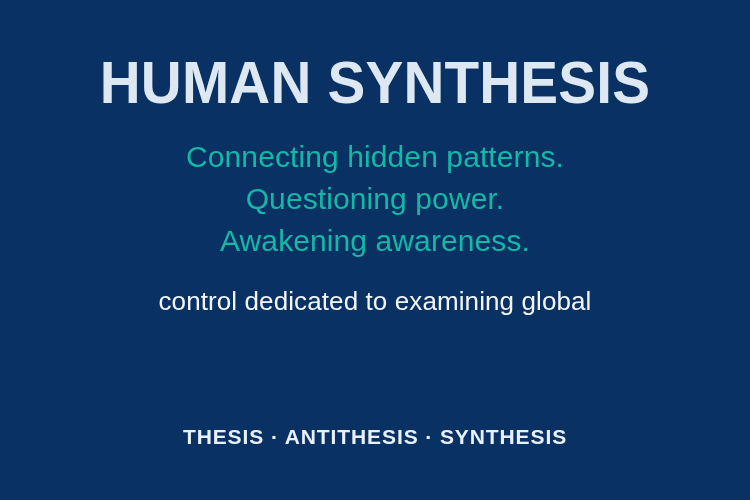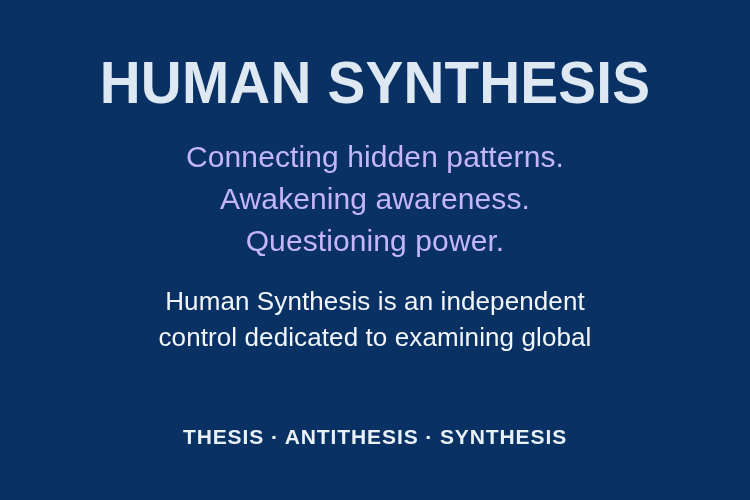--- a/index.html
+++ b/index.html
@@ -55,21 +55,21 @@
     left: 0;
     width: 750px;
   }
 
   .tagline-line {
     display: block;
     font-family: "Liberation Sans", sans-serif;
     font-weight: 400;
     font-size: 30px;
     line-height: 42px;
-    color: #c4b5fd;
+    color: #14b8a6;
     letter-spacing: 0.1px;
     white-space: nowrap;
   }
 
   
   .about {
     position: absolute;
     top: 283px;
     left: 0;
     width: 750px;
@@ -103,24 +103,23 @@
 </style>
 </head>
 <body>
 
 <div id="banner">
 
   <h1 class="brand-title">HUMAN SYNTHESIS</h1>
 
   <div class="tagline">
     <span class="tagline-line">Connecting hidden patterns.</span>
+    <span class="tagline-line">Questioning power.</span>
     <span class="tagline-line">Awakening awareness.</span>
-    <span class="tagline-line">Questioning power.</span>
   </div>
 
   <div class="about">
-    <span class="about-line">Human Synthesis is an independent</span>
     <span class="about-line">control dedicated to examining global</span>
   </div>
 
   <div class="motto">THESIS · ANTITHESIS · SYNTHESIS</div>
 
 </div>
 
 </body></html>

